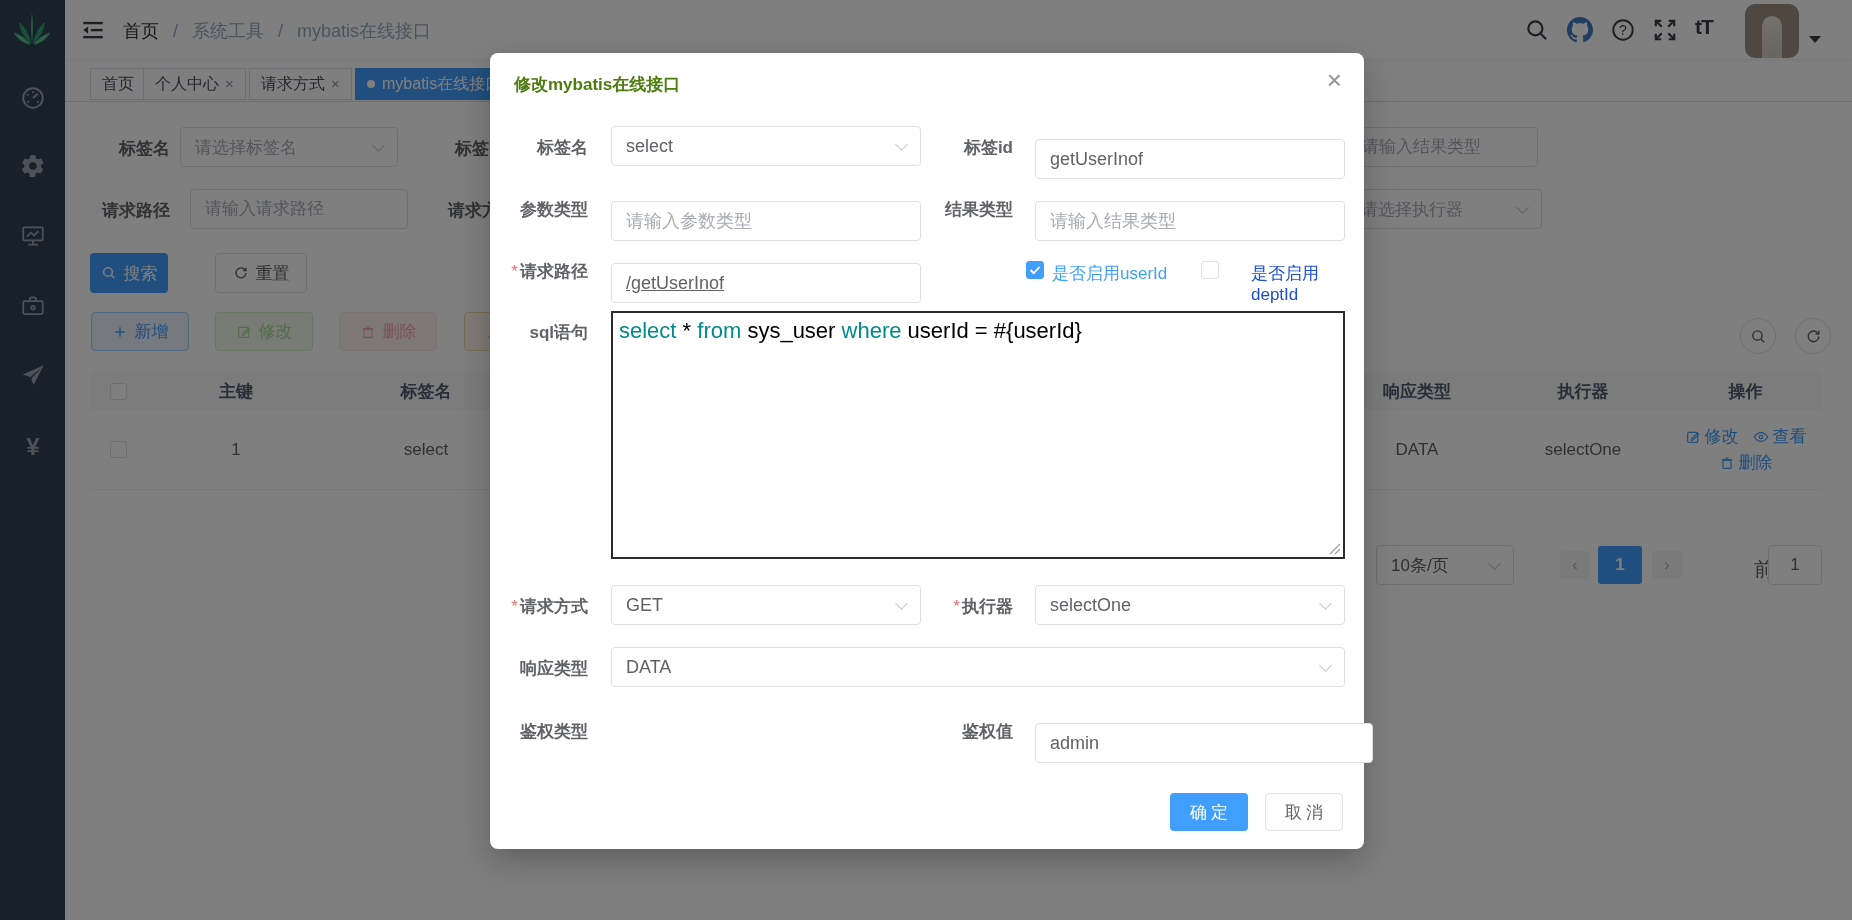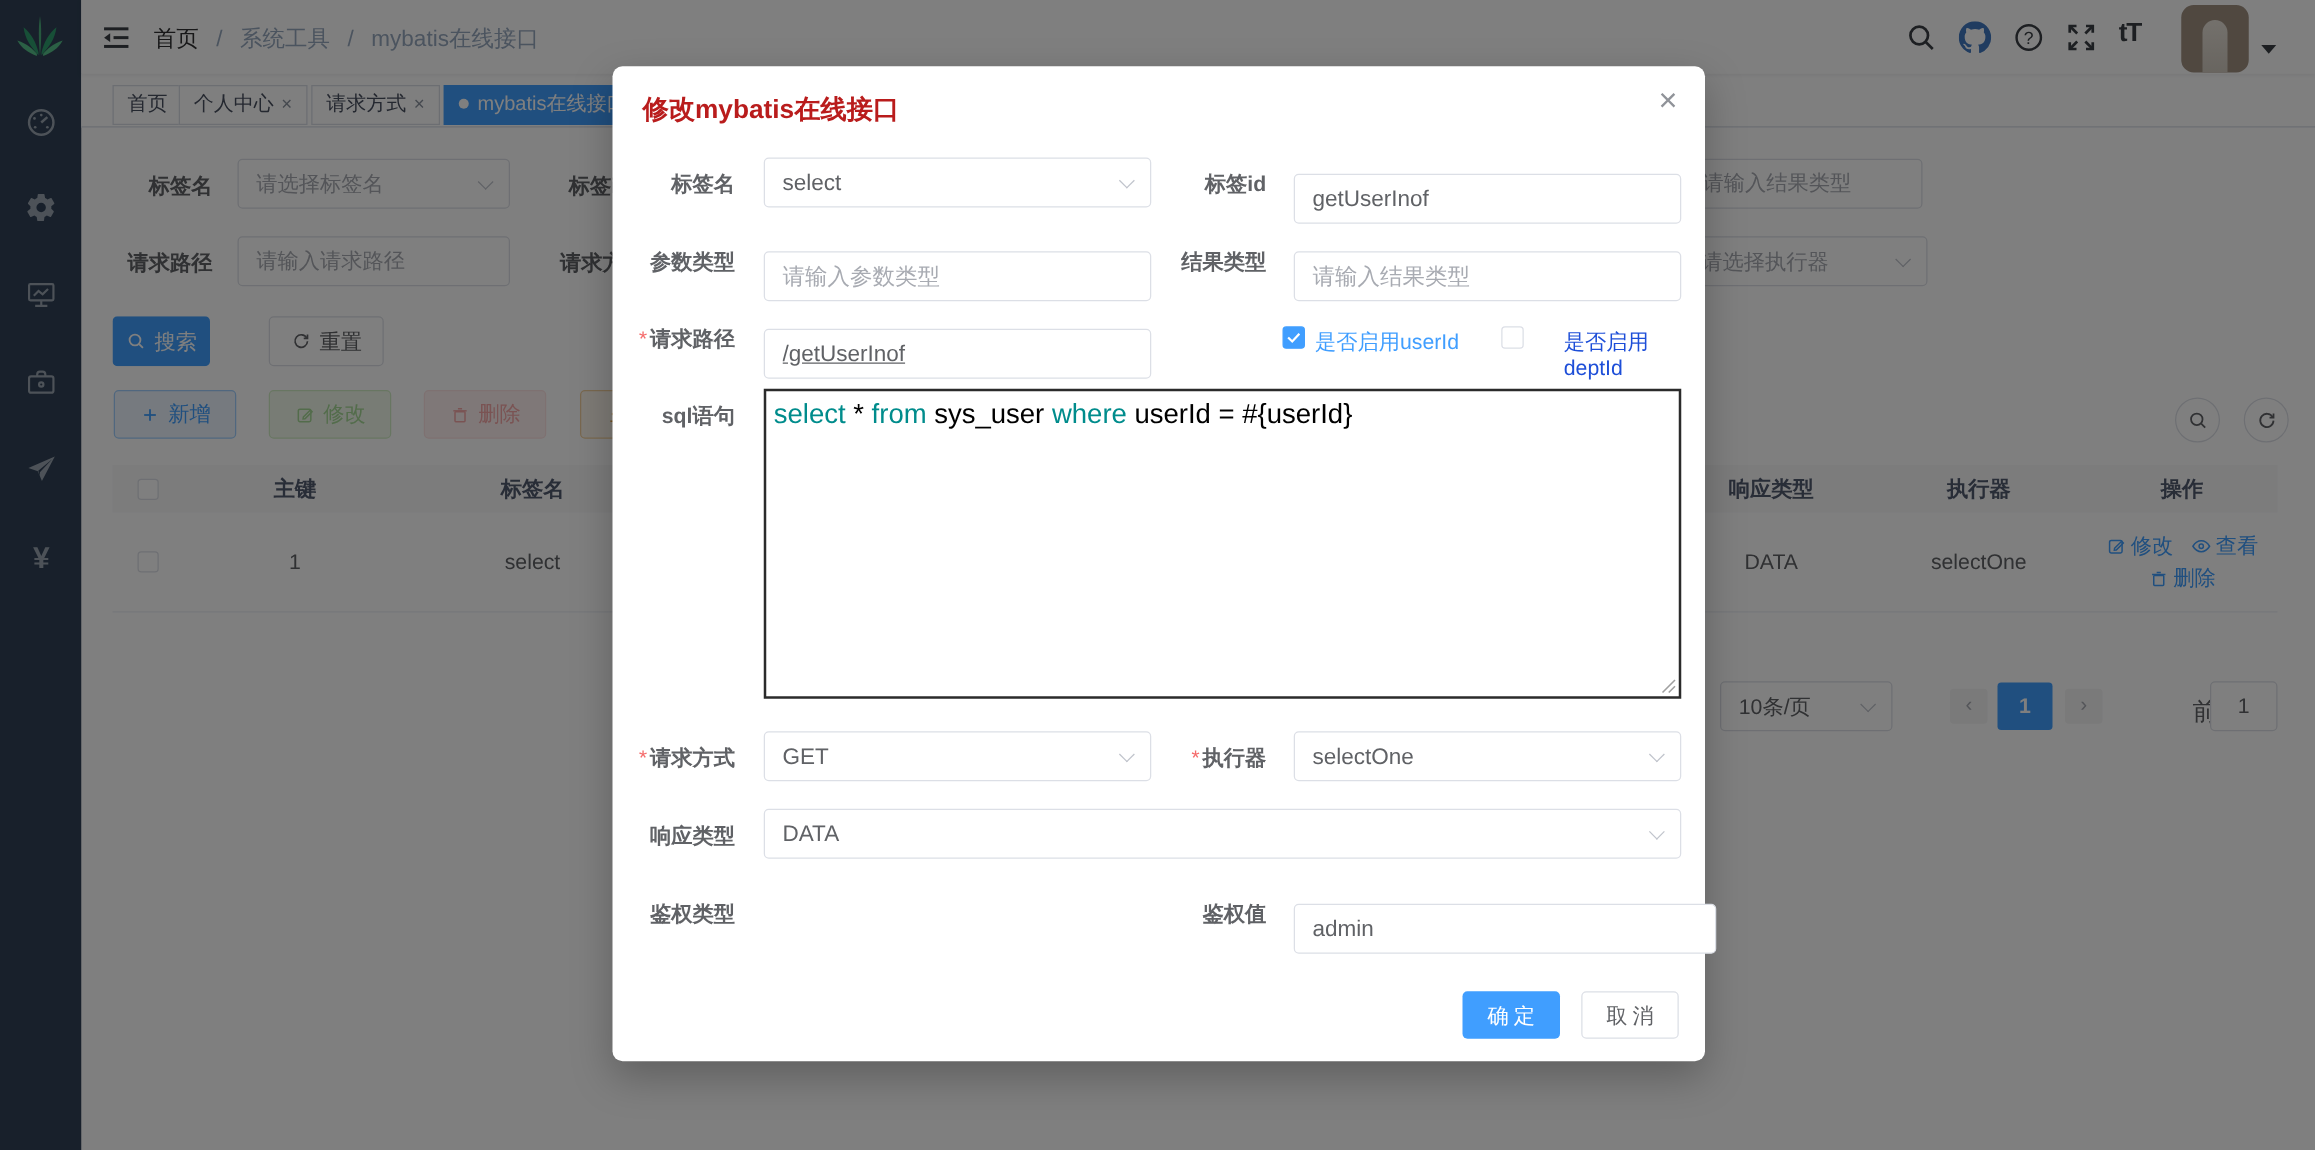--- a/index.html
+++ b/index.html
@@ -81,21 +81,21 @@
   
   .pg-box { position:absolute; font-size:20px; color:#606266;margin-left:40px; }
   .pg-btn { position:absolute; border-radius:3px; background:#f4f4f5; color:#a8abb2; display:flex;
     align-items:center; justify-content:center; font-size:16px; cursor:pointer; }
   .pg-cur { background:#409eff; color:#fff; font-weight:700; font-size:17px; }
 
   
   .overlay { position:absolute; inset:0; background:rgba(0,0,0,0.5); z-index:10; }
   .dialog { position:absolute; left:490px; top:53px; width:874px; height:796px; background:#fff;
     border-radius:8px; box-shadow:0 12px 32px rgba(0,0,0,.25); z-index:20; }
-  .dlg-title { position:absolute; left:24px; top:20px; font-size:21px; color:#b91c1c; }
+  .dlg-title { position:absolute; left:24px; top:20px; font-size:17px; color:#4d7c0f; }
   .dlg-close { position:absolute; right:22px; top:14px; font-size:26px; color:#909399; cursor:pointer; line-height:1; }
   .dlg-lbl { position:absolute; width:110px; text-align:right; font-size:17px; font-weight:700; color:#606266; padding-right:12px; }
   .req { color:#f56c6c; margin-right:3px; font-weight:400; }
   .d-inp, .d-sel { position:absolute; height:40px; border:1px solid #dcdfe6; border-radius:4px; background:#fff;
     font-size:18px; color:#606266; padding:0 14px; display:flex; align-items:center; }
   .d-sel { cursor:pointer; justify-content:space-between; }
   input.d-inp { outline:none;margin-top:13px; }
   .sqlbox { position:absolute; left:121px; top:258px; width:734px; height:248px; background:#fff;
     border:2px solid #2b2b2b; font-size:22px; line-height:30px; padding:3px 6px; cursor:text; white-space:pre; }
   .kw { color:#008c8c; }
@@ -227,21 +227,21 @@
       <span>请求方式</span><span class="x">×</span>
     </div>
     <div class="tag active" style="left:290px;width:146px">
       <span class="dot"></span><span>mybatis在线接口</span>
     </div>
   </div>
 
   <main>
 
     <span class="lbl" style="left:60px;top:137px;width:110px">标签名</span>
-    <div class="sel" style="left:190px;top:127px;width:218px">
+    <div class="sel" style="left:180px;top:127px;width:218px">
       <span class="ph">请选择标签名</span>
       <i class="chev"></i>
     </div>
     <span class="lbl" style="left:455px;top:137px;width:80px;text-align:left">标签id</span>
     <input class="inp" style="left: 1280px; top: 127px; width: 258px; padding-left: 81px;" readonly="" placeholder="请输入结果类型">
 
     <span class="lbl" style="left:60px;top:199px;width:110px">请求路径</span>
     <input class="inp" style="left: 190px; top: 189px; width: 218px;" readonly="" placeholder="请输入请求路径">
     <span class="lbl" style="left:448px;top:199px;width:90px;text-align:left">请求方式</span>
     <div class="sel" style="left:1280px;top:189px;width:262px;padding-left:80px">

